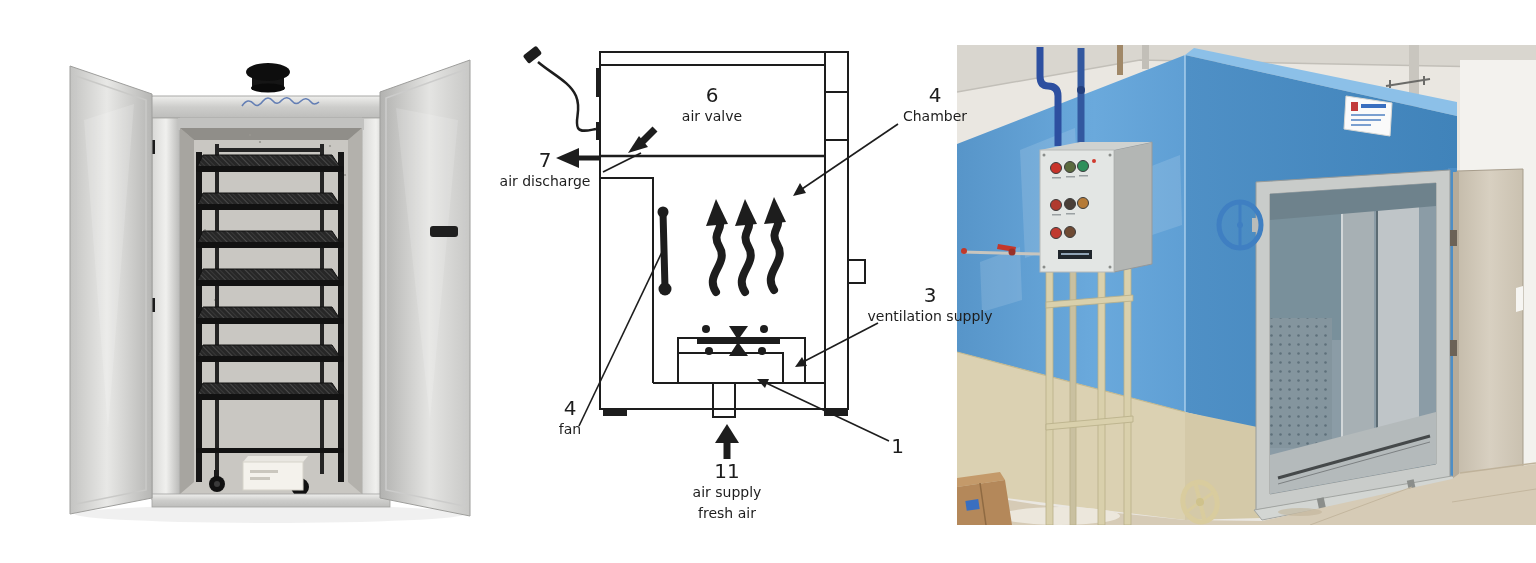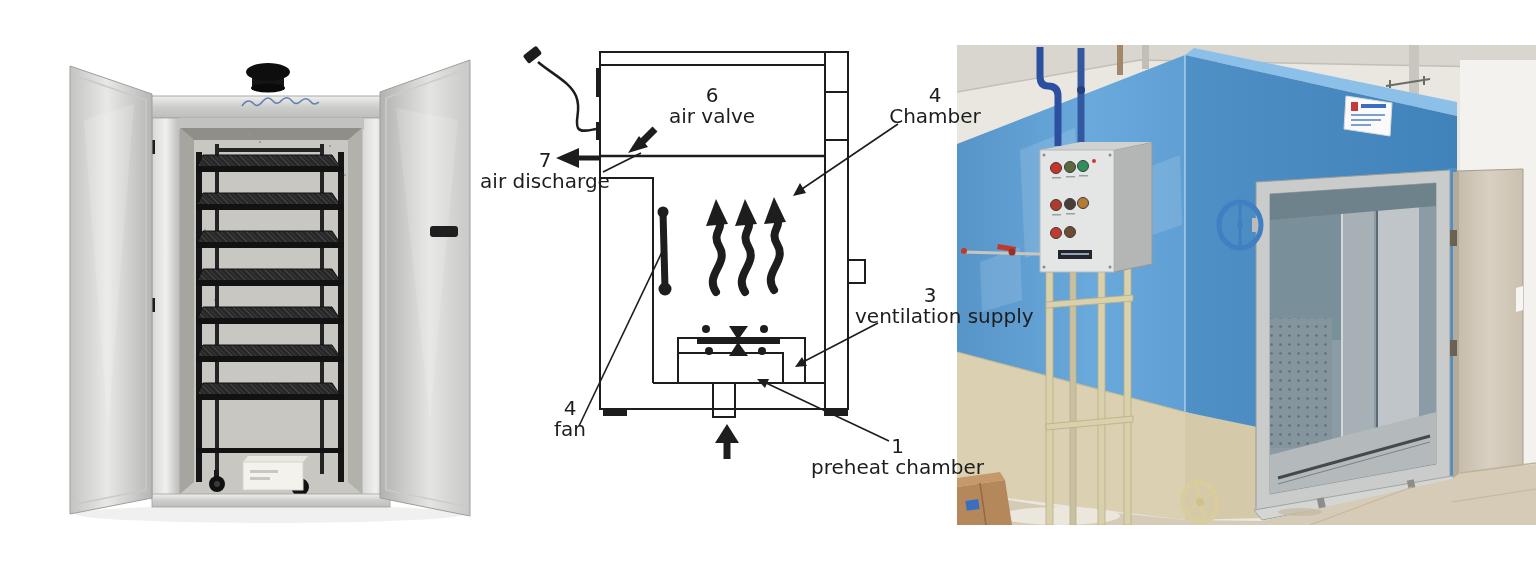--- a/index.html
+++ b/index.html
@@ -1,21 +1,21 @@
 <!DOCTYPE html>
 <html><head>
 <meta charset="utf-8">
 <style>
   html,body{margin:0;padding:0;background:#ffffff;}
   body{font-family:"DejaVu Sans","Liberation Sans",sans-serif;}
   #stage{position:relative;width:1536px;height:563px;background:#ffffff;overflow:hidden;}
   #art{position:absolute;left:0;top:0;}
   .dlabel{position:absolute;text-align:center;color:#1d1d1d;line-height:21px;z-index:5;}
   .dnum{font-size:20px;}
-  .dtxt{font-size:20px;white-space:nowrap;}
+  .dtxt{font-size:14px;white-space:nowrap;}
 </style>
 </head>
 <body>
 
 <div id="stage">
 
 <svg id="art" width="1536" height="563" viewBox="0 0 1536 563" xmlns="http://www.w3.org/2000/svg">
   <defs>
     <linearGradient id="steelV" x1="0" y1="0" x2="0" y2="1">
       <stop offset="0" stop-color="#efefed"></stop>
@@ -419,19 +419,23 @@
 <div class="dlabel" style="left:855px;top:285px;width:150px">
   <div class="dnum">3</div>
   <div class="dtxt">ventilation supply</div>
 </div>
 
 <div class="dlabel" style="left:535px;top:398px;width:70px">
   <div class="dnum">4</div>
   <div class="dtxt">fan</div>
 </div>
 
+<div class="dlabel" style="left:647px;top:461px;width:160px">
+  <div class="dnum">11</div>
+  <div class="dtxt">air supply</div>
+  <div class="dtxt">fresh air</div>
+</div>
 
 <div class="dlabel" style="left:810px;top:436px;width:175px">
   <div class="dnum">1</div>
-  <div class="dtxt">preheat chamber</div>
 </div>
 
 </div>
 
 </body></html>

